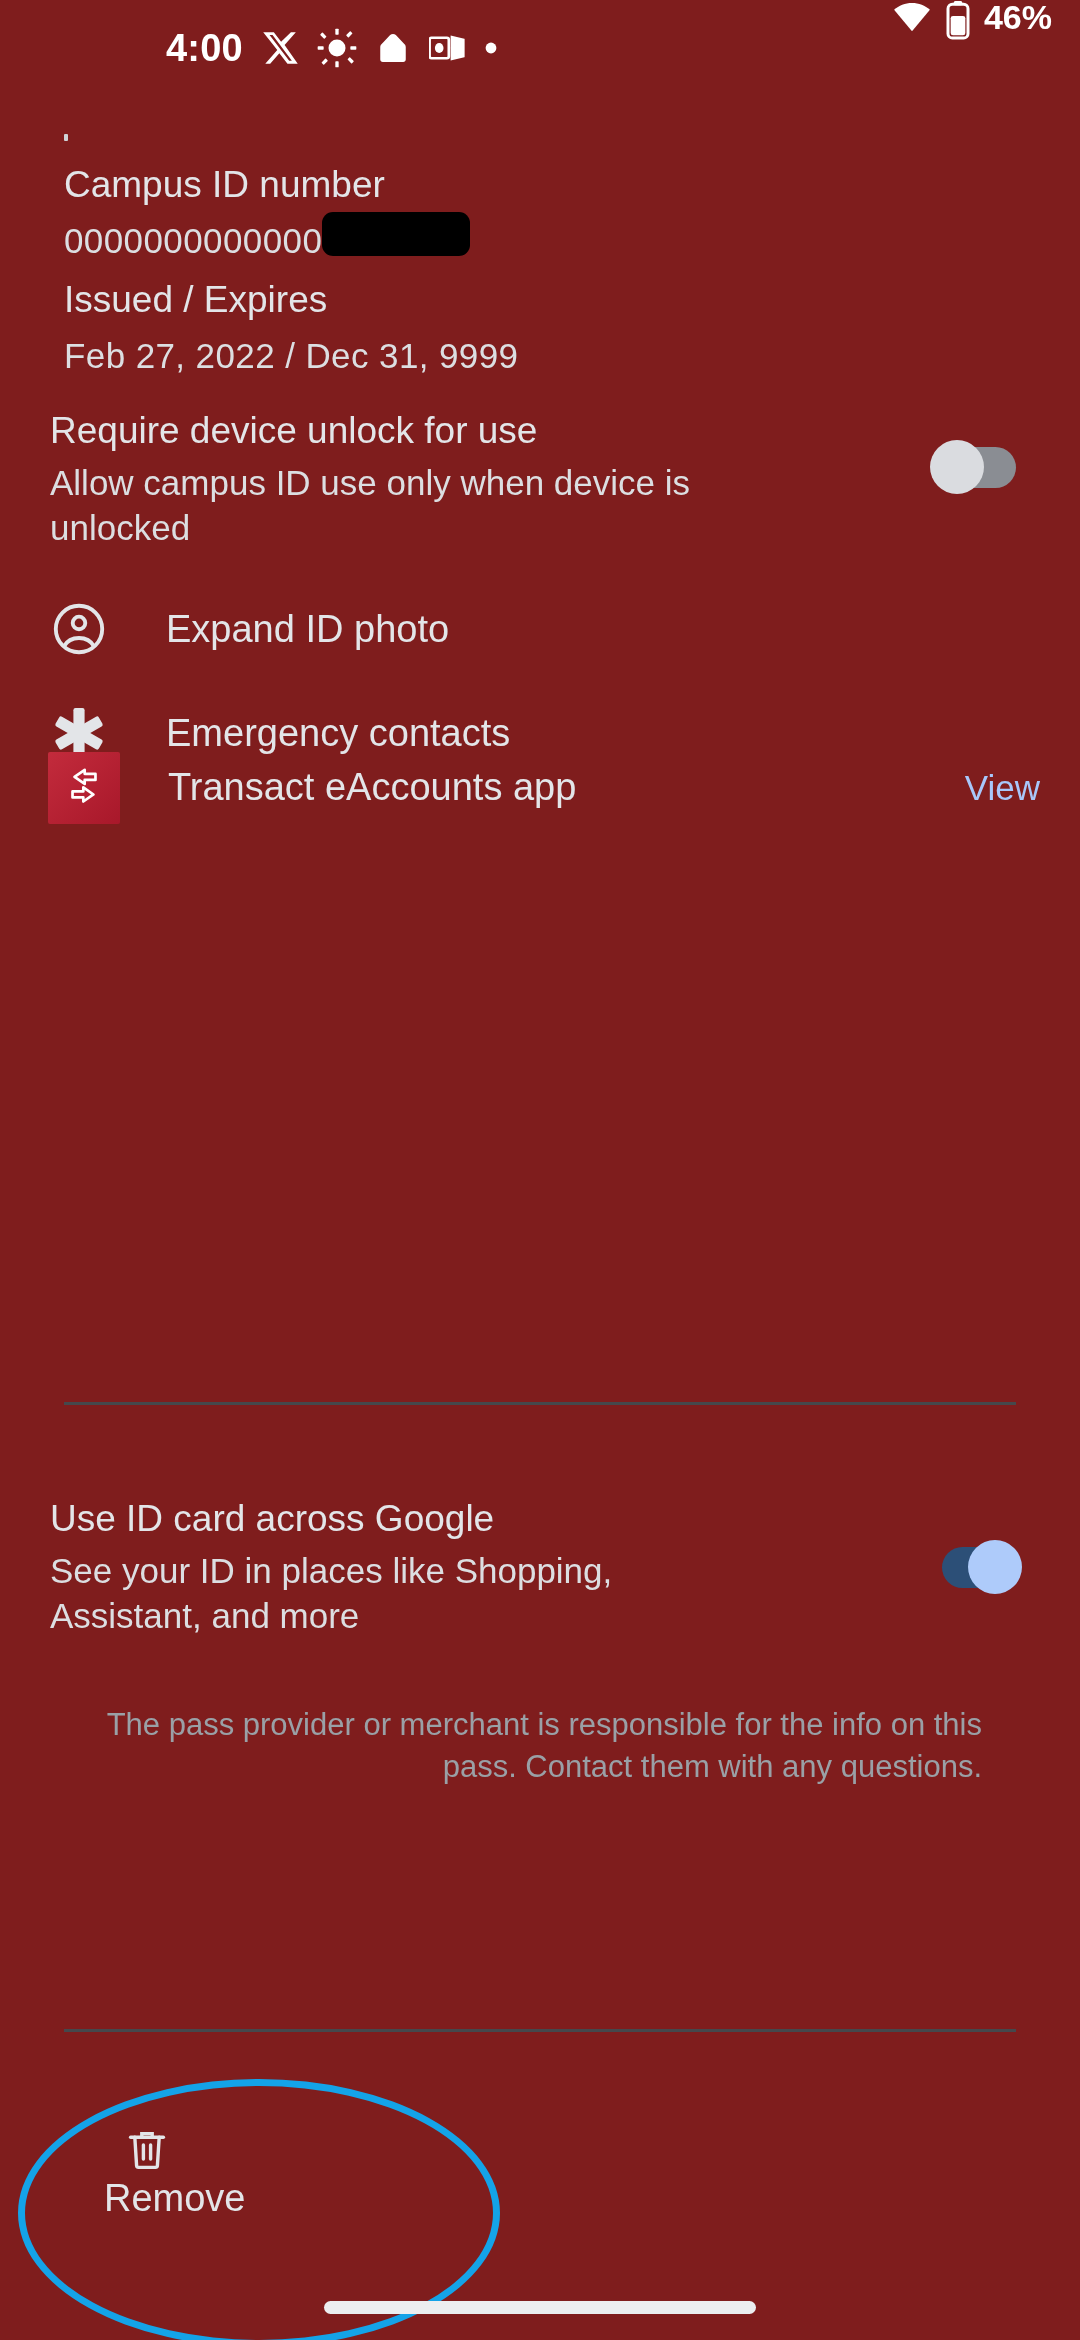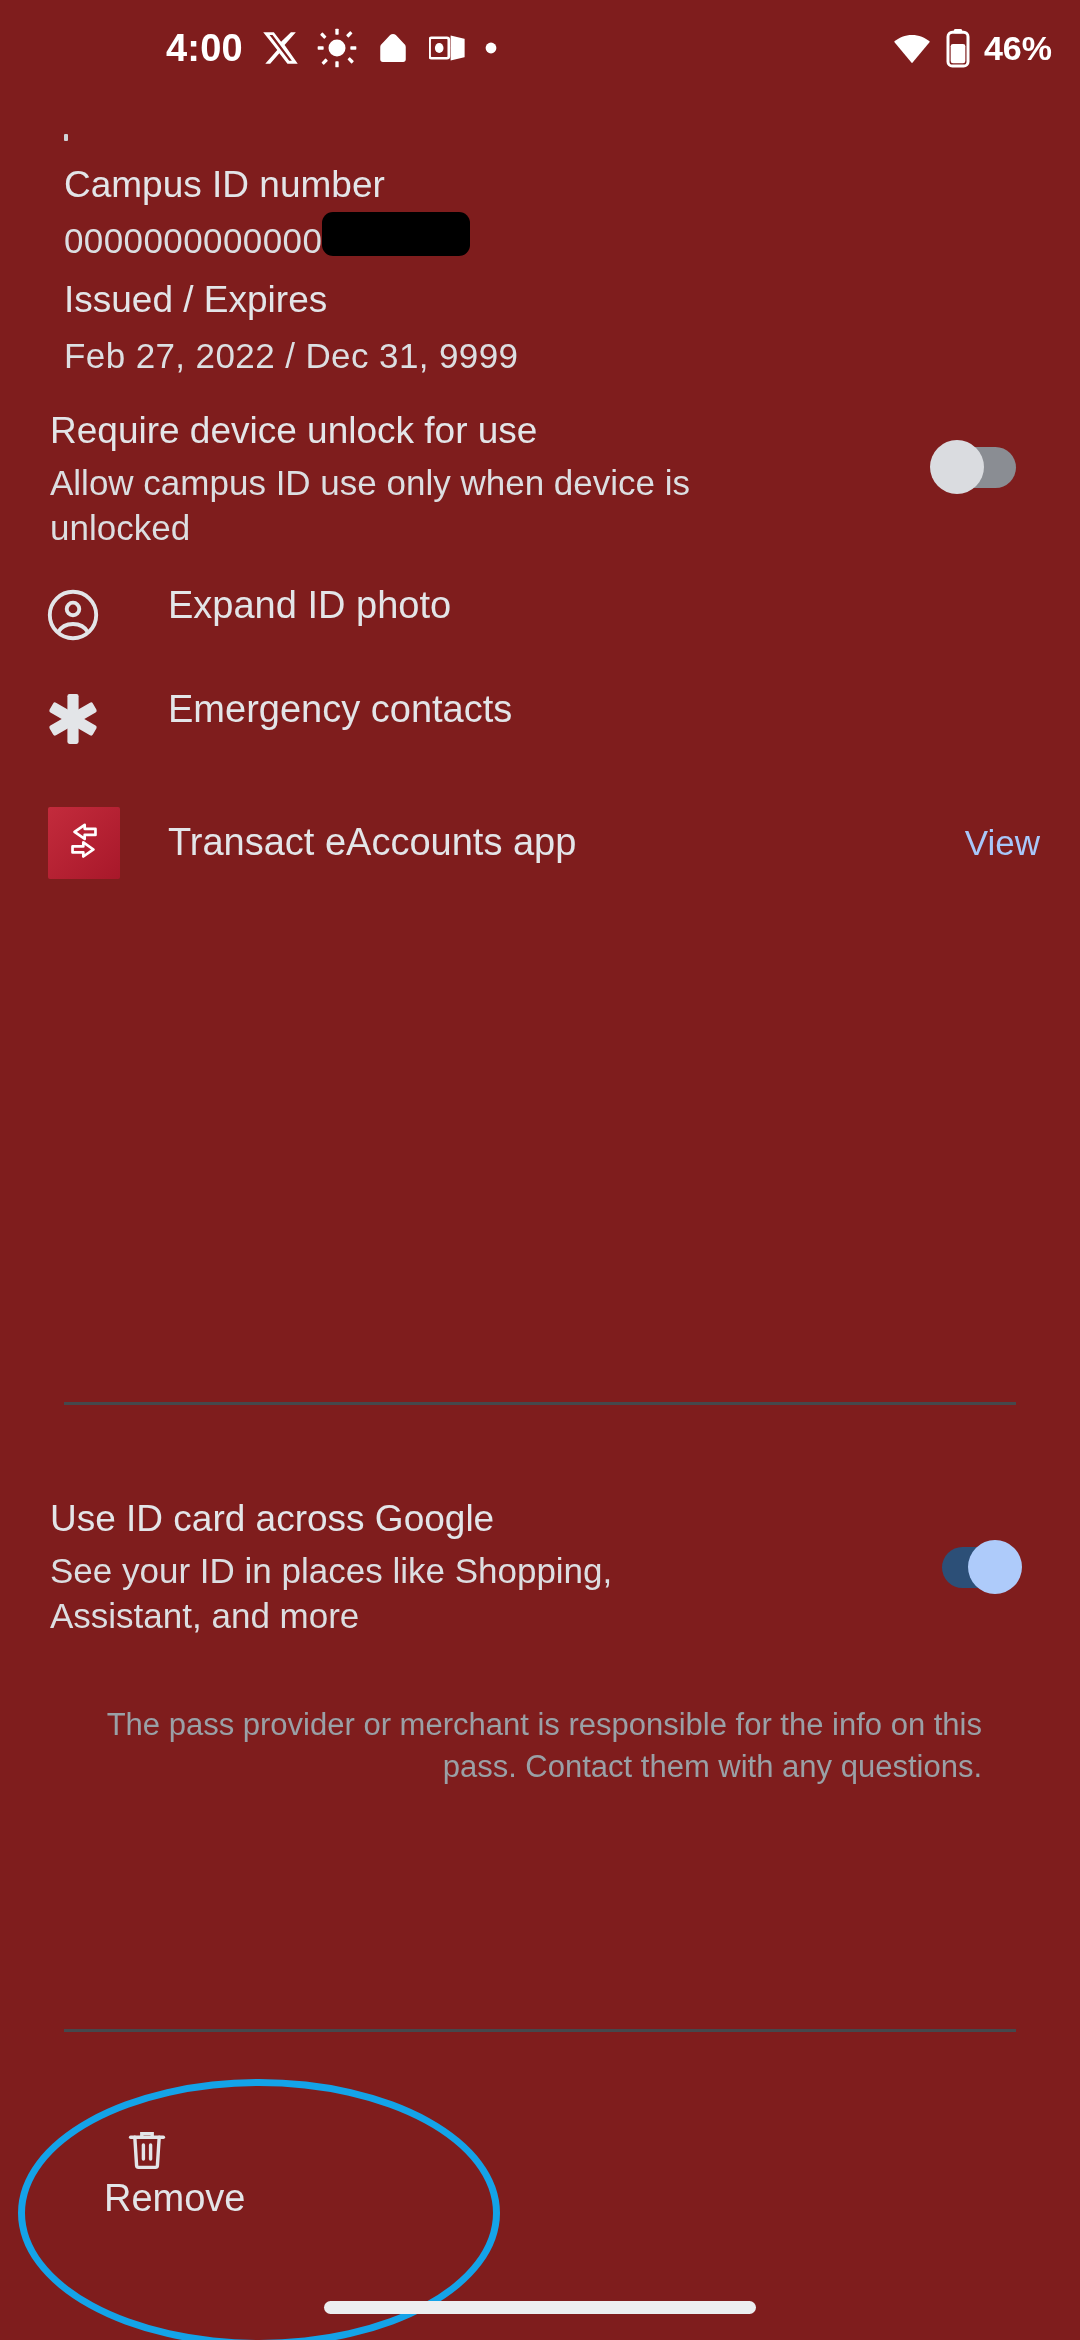--- a/index.html
+++ b/index.html
@@ -25,21 +25,21 @@
     position:absolute; left:166px; top:0; height:96px;
     display:flex; align-items:center; gap:18px;
   }
   .sb-clock {
     font-size:38px; font-weight:700; color:#ffffff; letter-spacing:0.2px;
     line-height:1;
   }
   .sb-icon { display:flex; align-items:center; justify-content:center; }
   .sb-right {
     position:absolute; right:28px; top:0; height:96px;
-    display:flex; align-items:center; gap:14px;
+    display:flex; align-items:flex-start; gap:14px;
   }
   .sb-batt-text {
     font-size:34px; font-weight:700; color:#ffffff; line-height:1;
   }
 
   
   .content { position:absolute; top:96px; left:0; width:1080px; }
 
   .tiny-tick {
     position:absolute; left:64px; top:38px;
@@ -81,23 +81,22 @@
   .switch .thumb {
     position:absolute; top:0; width:54px; height:54px; border-radius:50%;
   }
   .switch.off .track { background:#8a8d93; }
   .switch.off .thumb { left:0; background:#dadce0; }
   .switch.on  .track { background:#2c4f77; }
   .switch.on  .thumb { left:38px; background:#aecbfa; }
 
   
   .action-row {
-    position:absolute; left:42px; display:flex; align-items:flex-start;
+    position:absolute; left:48px; display:flex; align-items:center;
     height:90px;
-    gap:8px;
   }
   .action-icon {
     width:62px; height:62px; display:flex; align-items:center; justify-content:center;
     flex:0 0 62px;
   }
   .action-label {
     margin-left:56px; font-size:38px; color:#e3e5e8; font-weight:400;
   }
 
   
@@ -267,21 +266,21 @@
           <g>
             <rect x="9.6" y="1.3" width="4.8" height="21.4" rx="0.9"></rect>
             <rect x="9.6" y="1.3" width="4.8" height="21.4" rx="0.9" transform="rotate(60 12 12)"></rect>
             <rect x="9.6" y="1.3" width="4.8" height="21.4" rx="0.9" transform="rotate(120 12 12)"></rect>
           </g>
         </svg>
       </span>
       <span class="action-label">Emergency contacts</span>
     </div>
 
-    <div class="app-row" style="top:711px;">
+    <div class="app-row" style="top:656px;">
       <span class="app-icon">
         <svg width="54" height="54" viewBox="0 0 40 40" fill="none" stroke="#ffffff" stroke-width="2" stroke-linejoin="round">
           <path d="M28.5 9.5 H20.5 V6.5 L13 11.8 L20.5 17 V14 H28.5 Z"></path>
           <path d="M11.5 22.5 H19.5 V19.5 L27 24.8 L19.5 30 V27 H11.5 Z"></path>
         </svg>
       </span>
       <span class="app-text">
         <span class="app-title" style="display:block;">Transact eAccounts app</span>
       </span>
       <span class="app-action">View</span>

